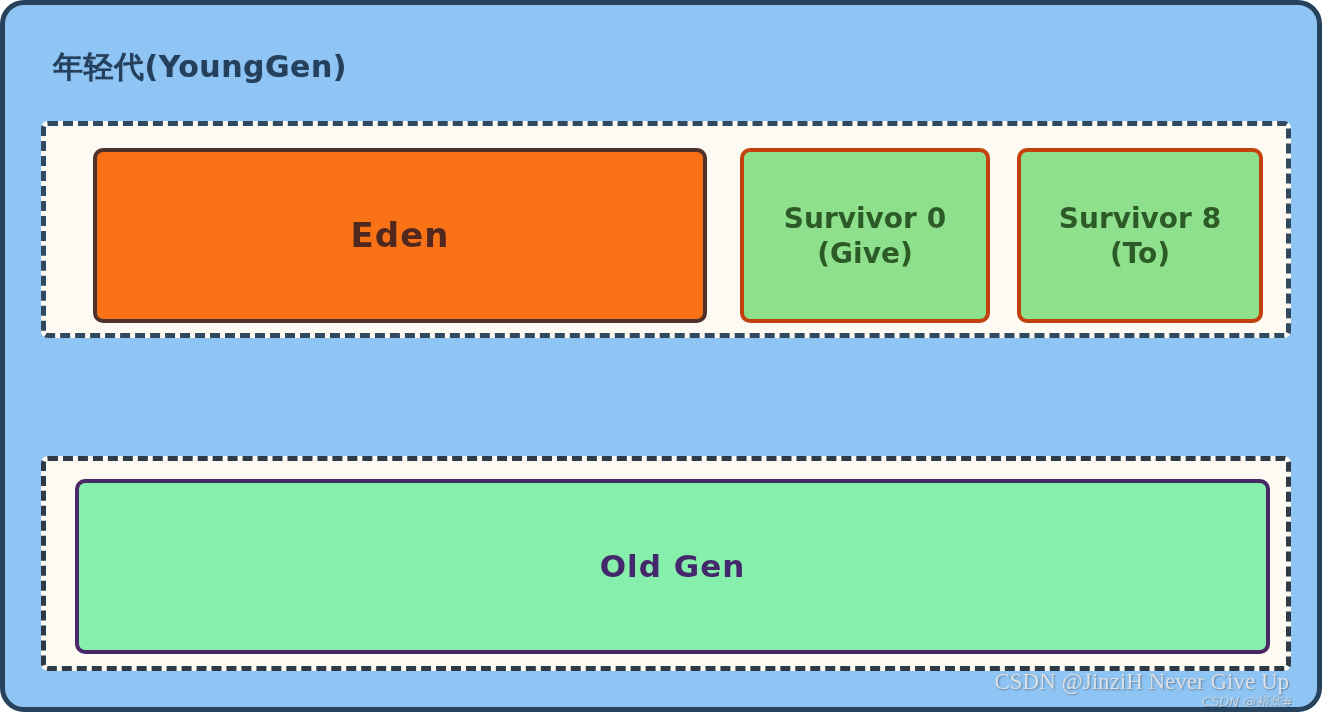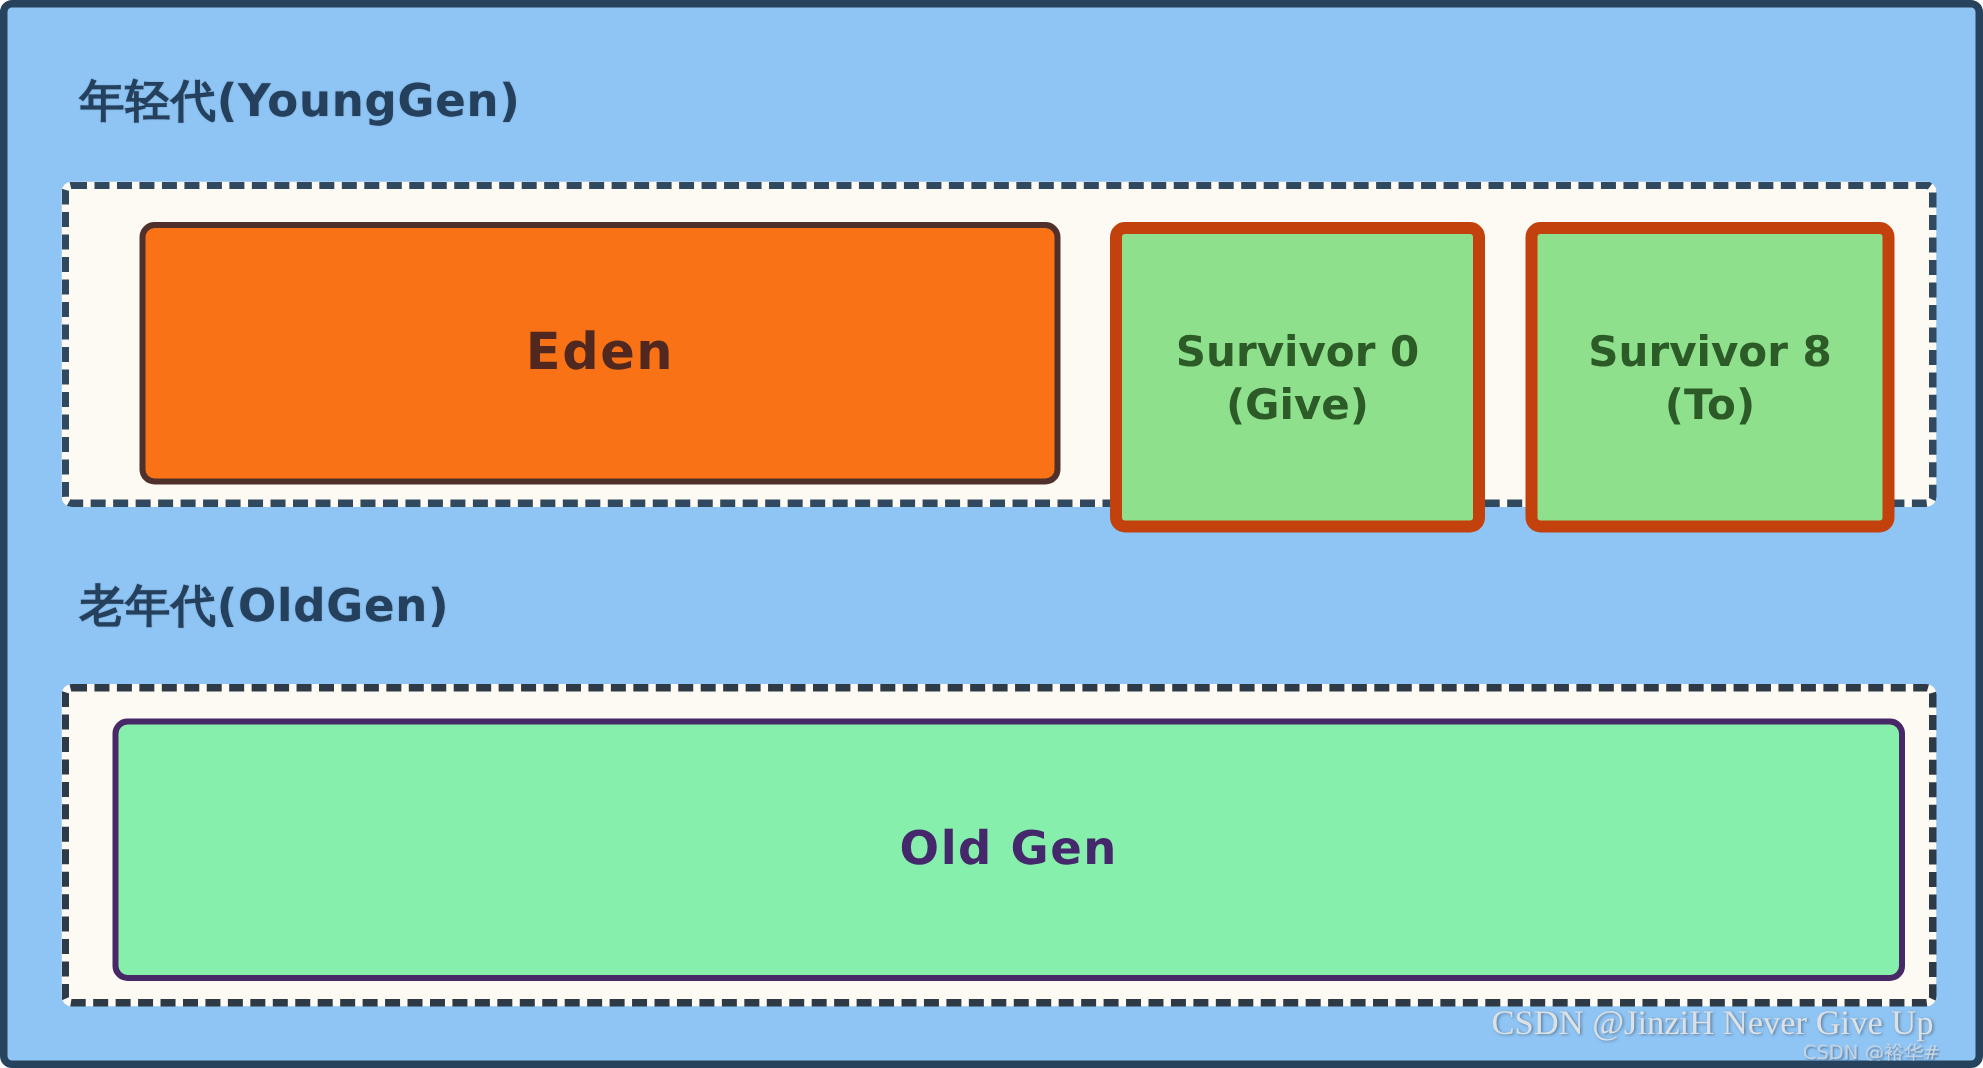--- a/index.html
+++ b/index.html
@@ -7,21 +7,21 @@
     padding: 0;
     background: #ffffff;
     font-family: "DejaVu Sans", "Liberation Sans", sans-serif;
   }
   .stage {
     position: relative;
     width: 1322px;
     height: 712px;
     background: #8FC5F4;
     border: 5px solid #26425D;
-    border-radius: 8px;
+    border-radius: 24px;
     box-sizing: border-box;
     overflow: hidden;
   }
   .gen-title {
     position: absolute;
     font-size: 30px;
     font-weight: bold;
     color: #24405C;
     letter-spacing: 0.5px;
     text-shadow: 0 0 1px rgba(20,40,70,0.35);
@@ -59,23 +59,23 @@
     left: 47px; top: 22px;
     width: 614px; height: 175px;
     background: #f97316;
     border: 4px solid #50302A;
     color: #502820;
     font-size: 34px;
     letter-spacing: 1px;
   }
   .survivor {
     top: 22px;
-    width: 250px; height: 207px;
+    width: 250px; height: 175px;
     background: #8EE08C;
-    border: 8px solid #c2410c;
+    border: 4px solid #c2410c;
     color: #2C5B27;
     font-size: 28px;
   }
   .survivor.s0 { left: 694px; }
   .survivor.s1 { left: 971px; width: 246px; }
 
   .oldgen {
     left: 29px; top: 18px;
     width: 1195px; height: 175px;
     background: #86efac;
@@ -96,20 +96,21 @@
     font-family: Liberation Serif, serif;
   }
   .watermark-secondary {
     position: absolute;
     right: 24px;
     top: 688px;
     font-size: 13px;
     color: #C6D4E2;
     text-shadow: 1px 1px 1px rgba(80,100,125,0.6);
     white-space: nowrap;
+    font-style: italic;
   }
 </style>
 </head>
 <body>
 
 <div class="stage">
 
   <div class="gen-title young">年轻代(YoungGen)</div>
 
   <div class="dashed-container young">
@@ -123,21 +124,20 @@
       <span>(Give)</span>
     </div>
 
     <div class="region-box survivor s1">
       <span>Survivor 8</span>
       <span>(To)</span>
     </div>
 
   </div>
 
-  <div class="gen-title old">老年代(OldGen)</div>
 
   <div class="dashed-container old">
 
     <div class="region-box oldgen">
       <span>Old Gen</span>
     </div>
 
   </div>
 
   <div class="watermark-primary">CSDN @JinziH Never Give Up</div>

